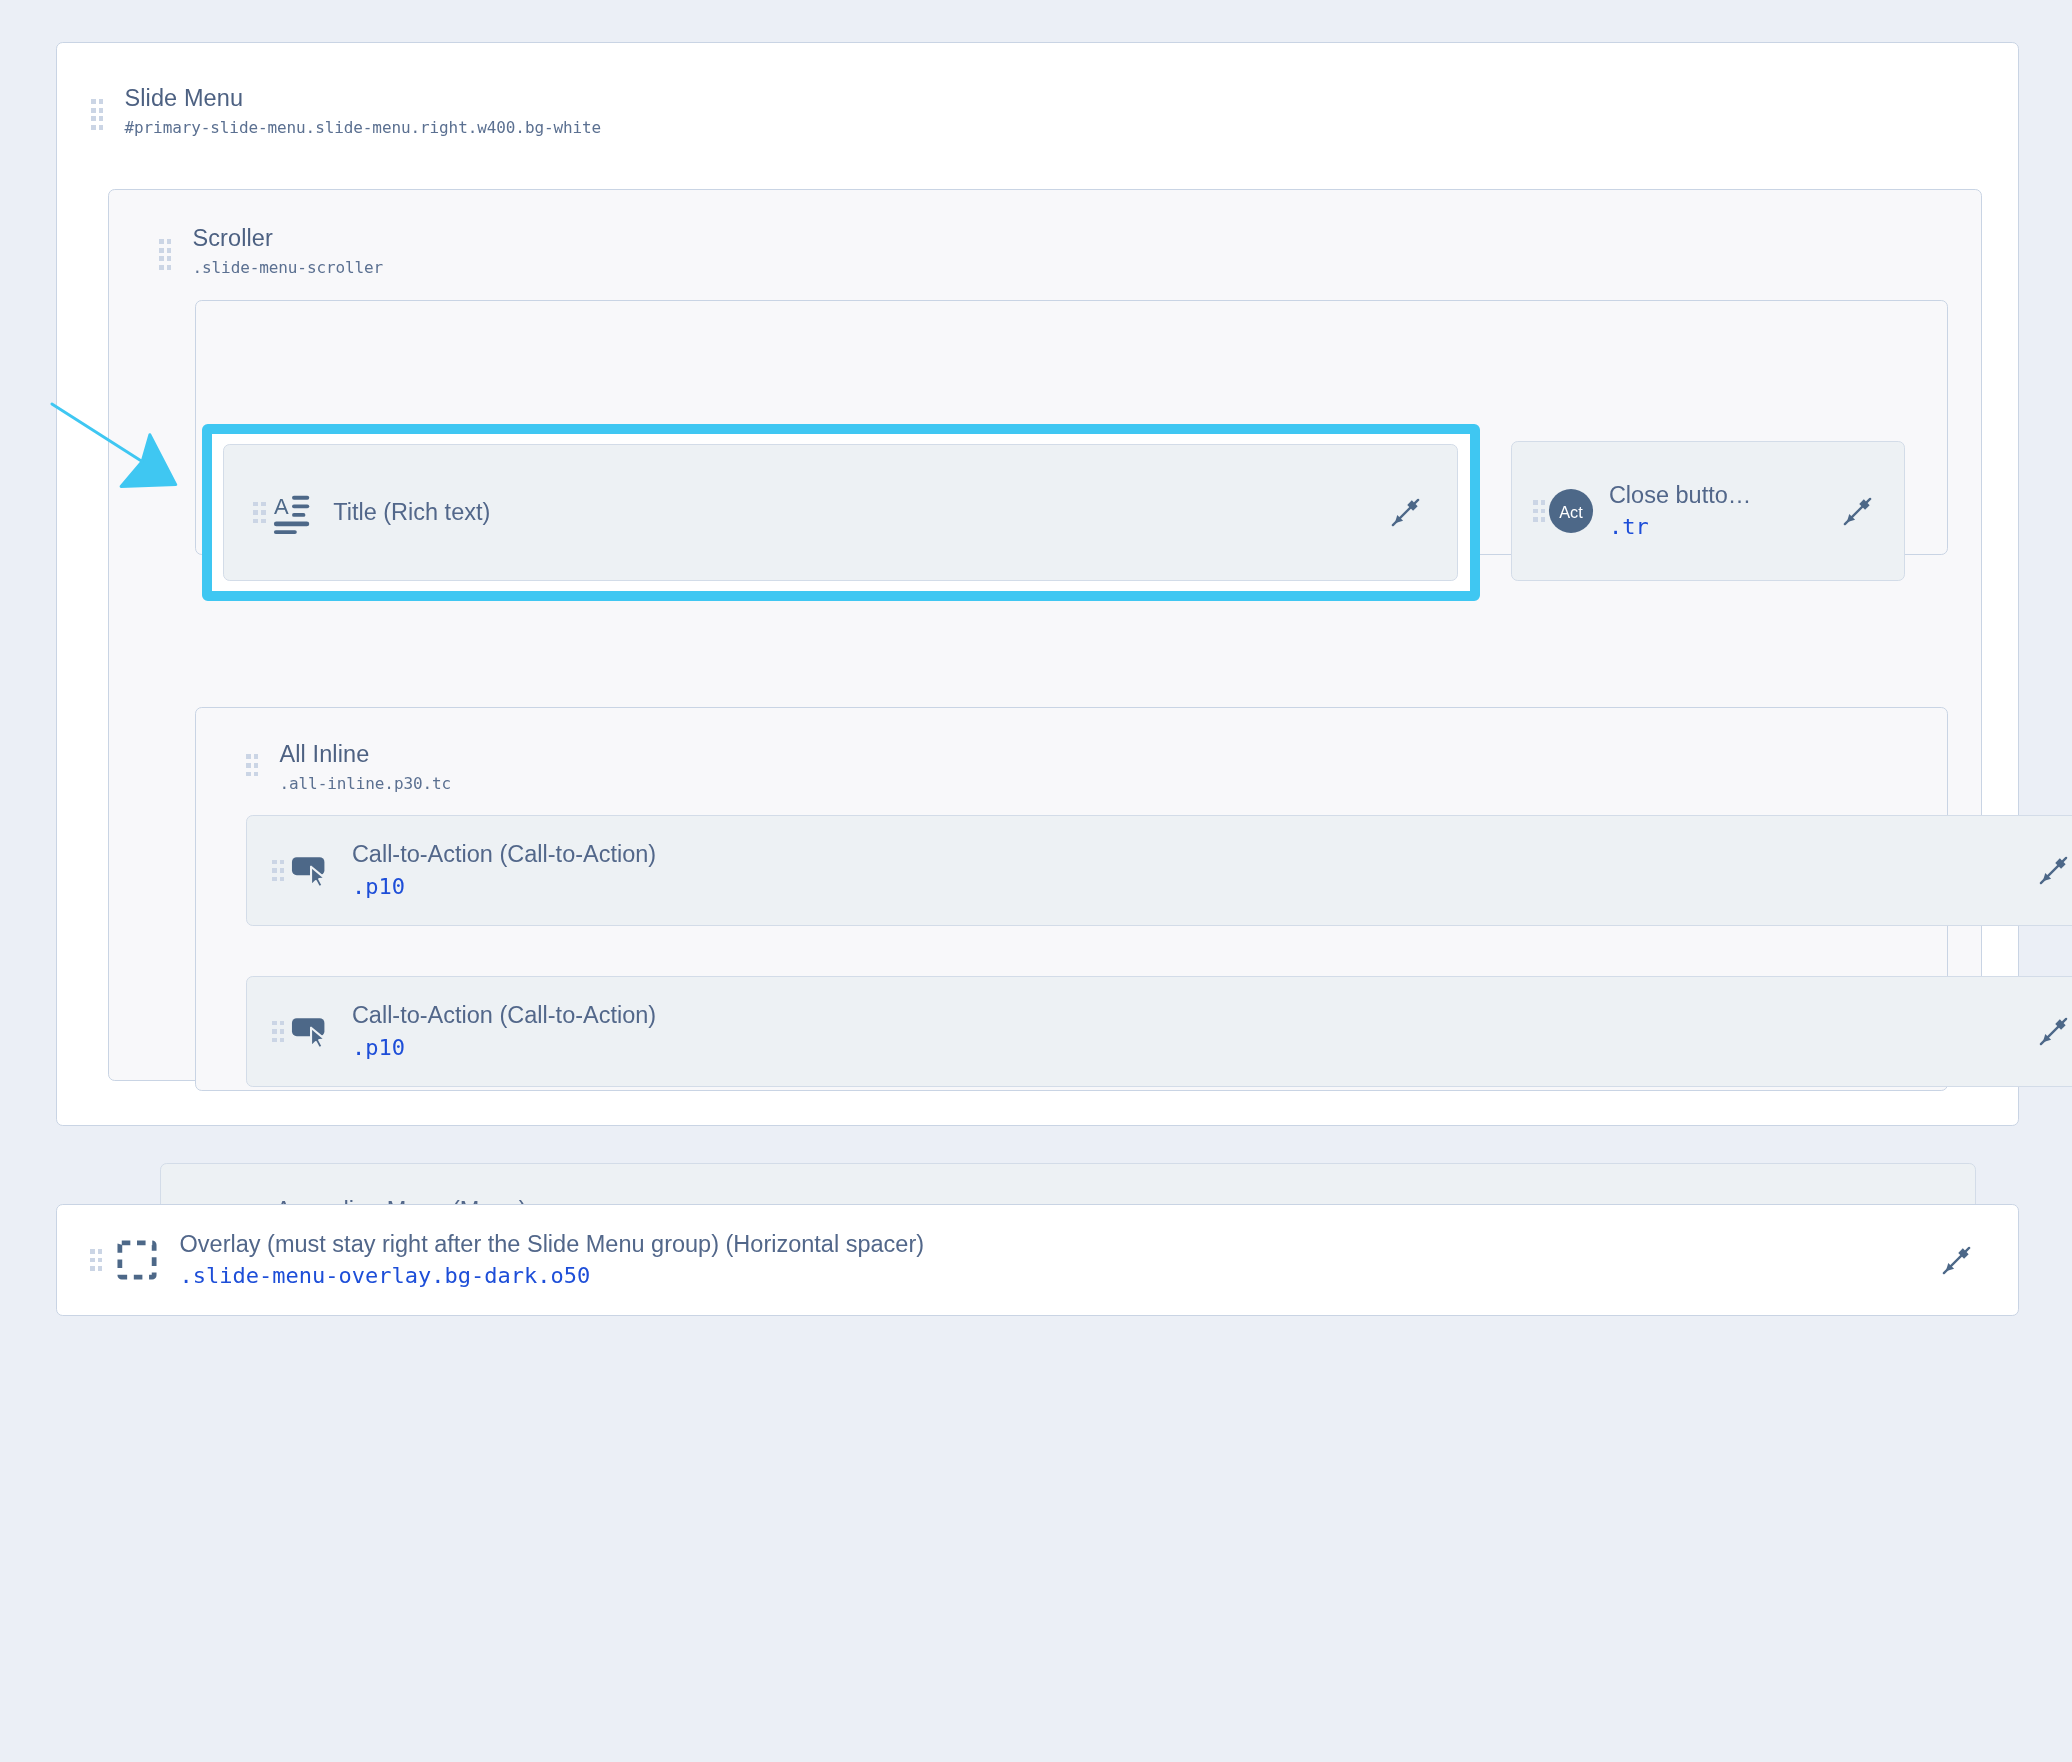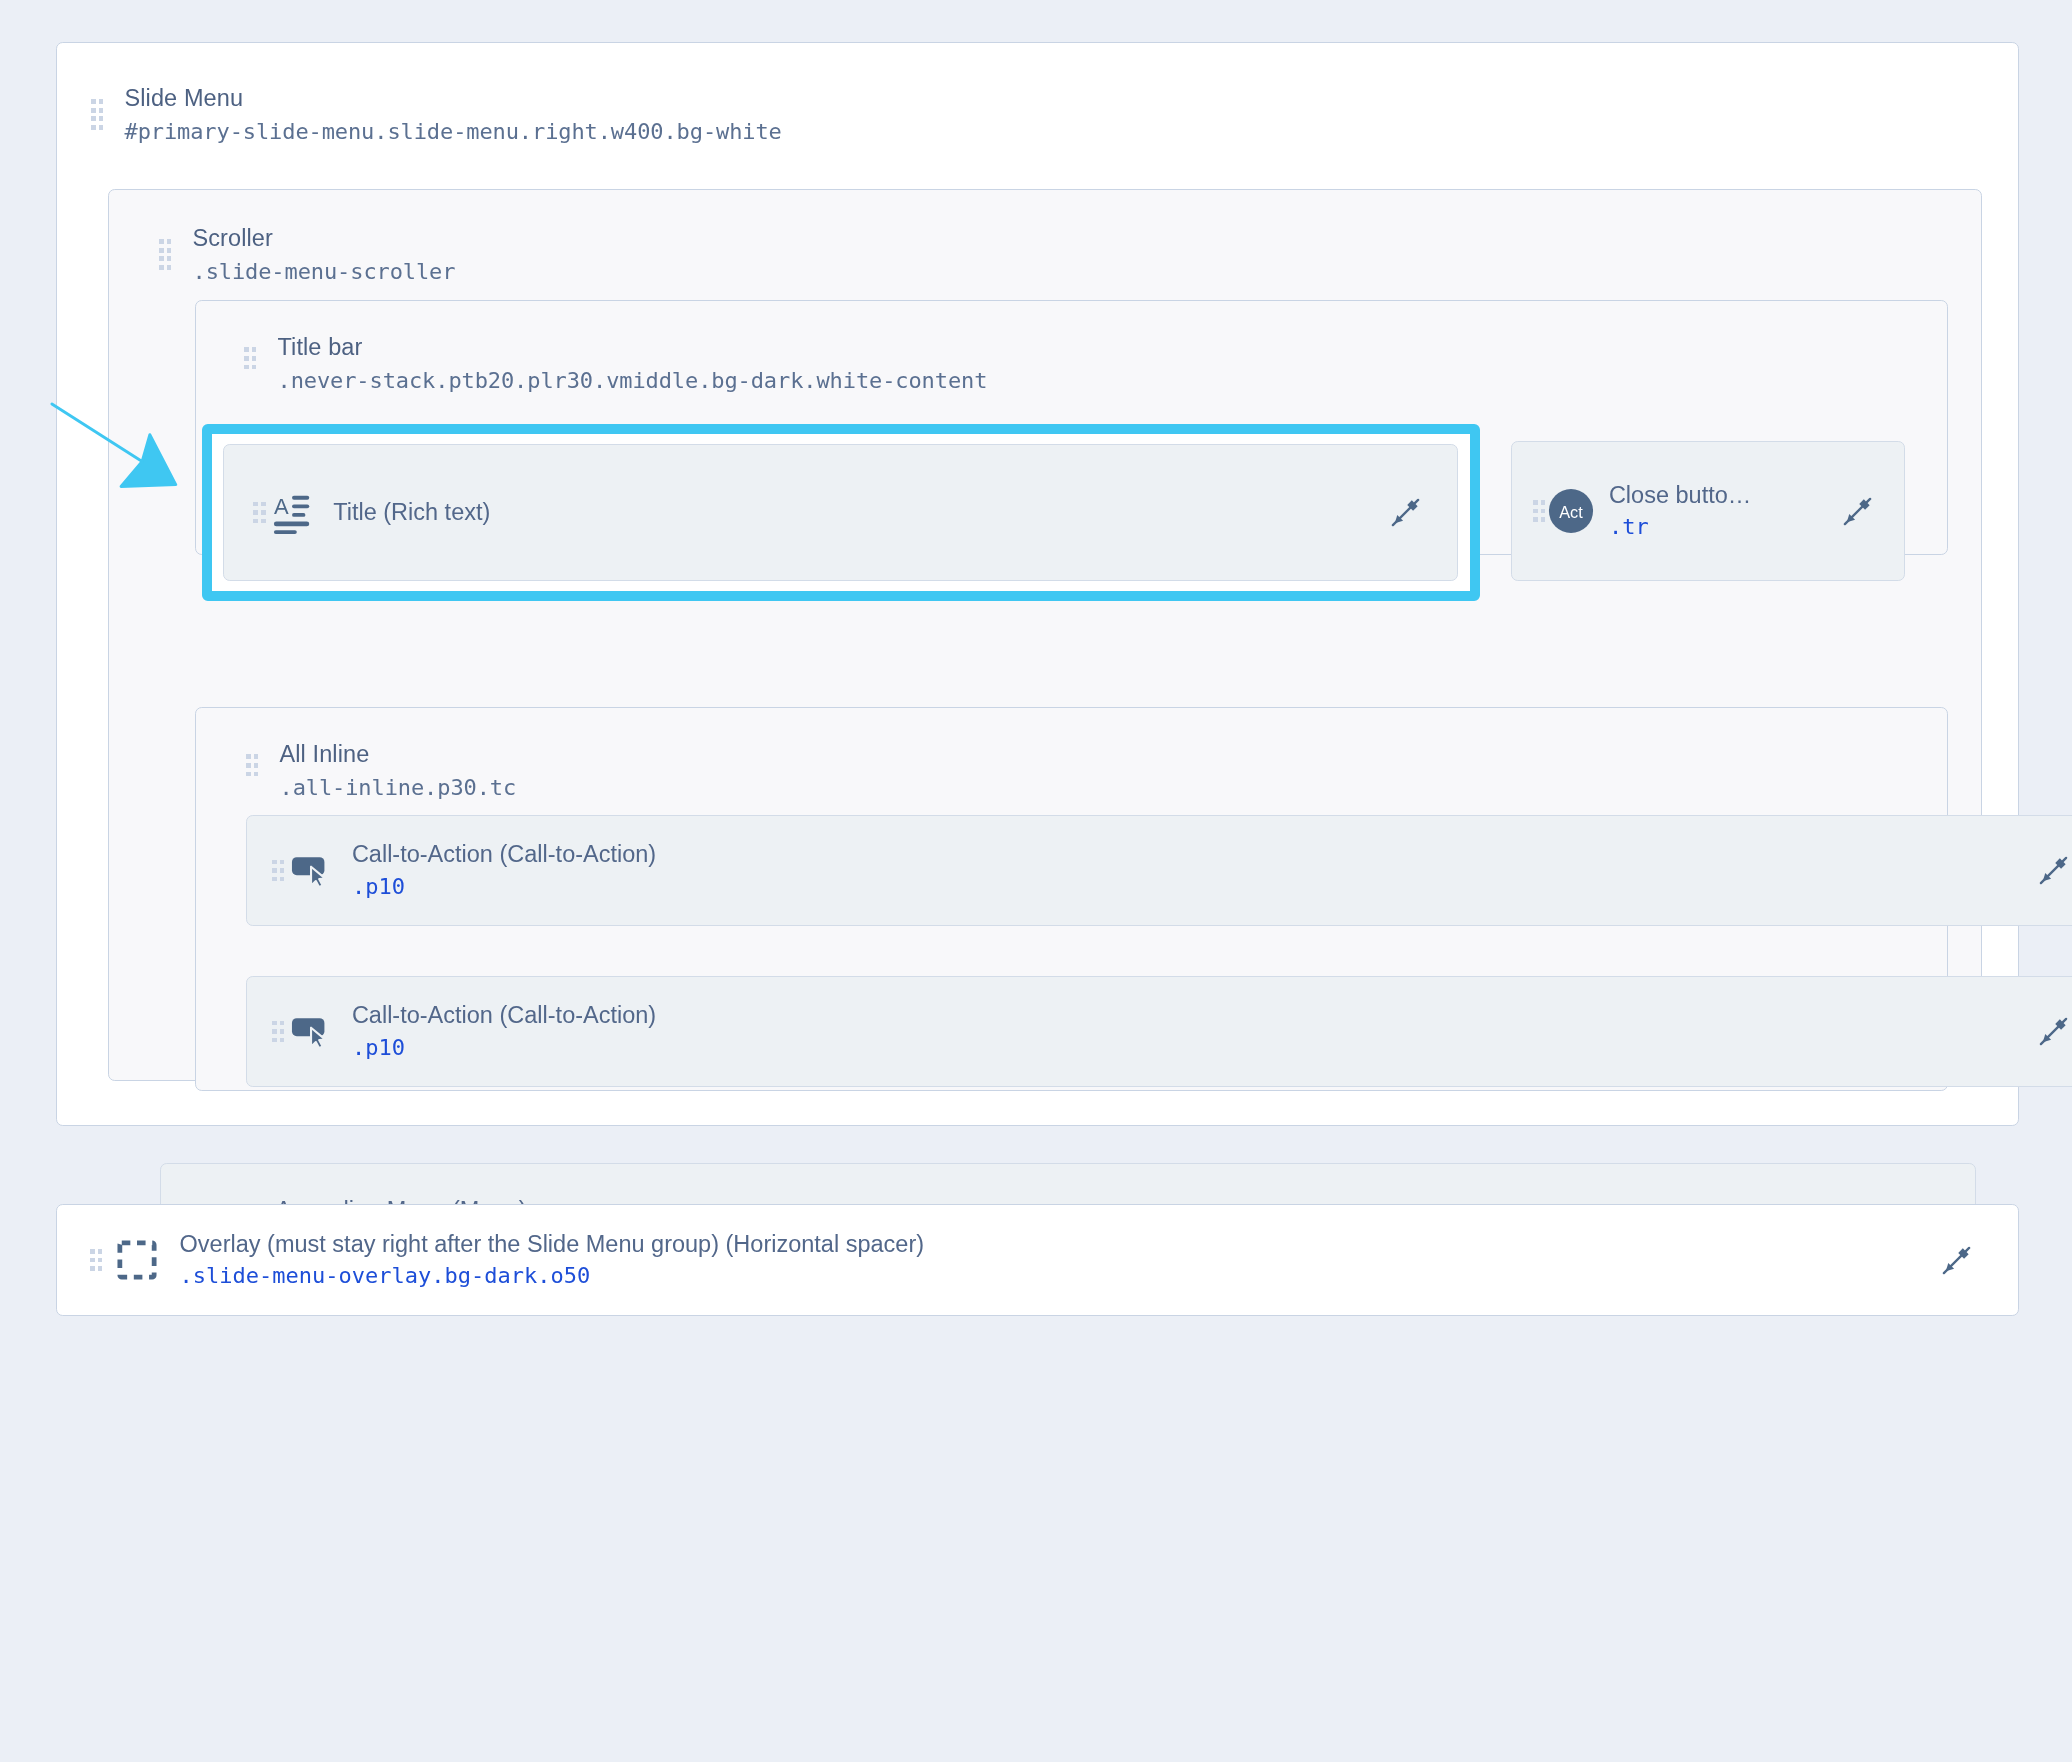--- a/index.html
+++ b/index.html
@@ -44,21 +44,21 @@
   }
   .hdr-text { display: flex; flex-direction: column; }
   .hdr-name {
     font-size: 23.5px;
     color: #4D6182;
     line-height: 1.32;
     letter-spacing: 0.1px;
   }
   .hdr-sel {
     font-family: "DejaVu Sans Mono", monospace;
-    font-size: 22px;
+    font-size: 16px;
     color: #5B7091;
     line-height: 1.38;
     letter-spacing: -0.1px;
     margin-top: 2.9px;
   }
 
   
   .drag {
     width: 12.5px;
     display: grid;
@@ -268,34 +268,20 @@
             <i></i>
         </span>
         <span class="hdr-text">
           <span class="hdr-name">Scroller</span>
           <span class="hdr-sel">.slide-menu-scroller</span>
         </span>
       </div>
 
       <div id="titlebar-group" class="group-panel">
 
-        <div id="titlebar-hdr" class="hdr">
-          <span class="drag sm">
-            <i></i>
-              <i></i>
-              <i></i>
-              <i></i>
-              <i></i>
-              <i></i>
-          </span>
-          <span class="hdr-text">
-            <span class="hdr-name">Title bar</span>
-            <span class="hdr-sel">.never-stack.ptb20.plr30.vmiddle.bg-dark.white-content</span>
-          </span>
-        </div>
 
         <div id="title-highlight">
           <div id="title-item" class="item-card row">
             <div class="row-left">
               <span class="drag sm">
                 <i></i>
                   <i></i>
                   <i></i>
                   <i></i>
                   <i></i>

